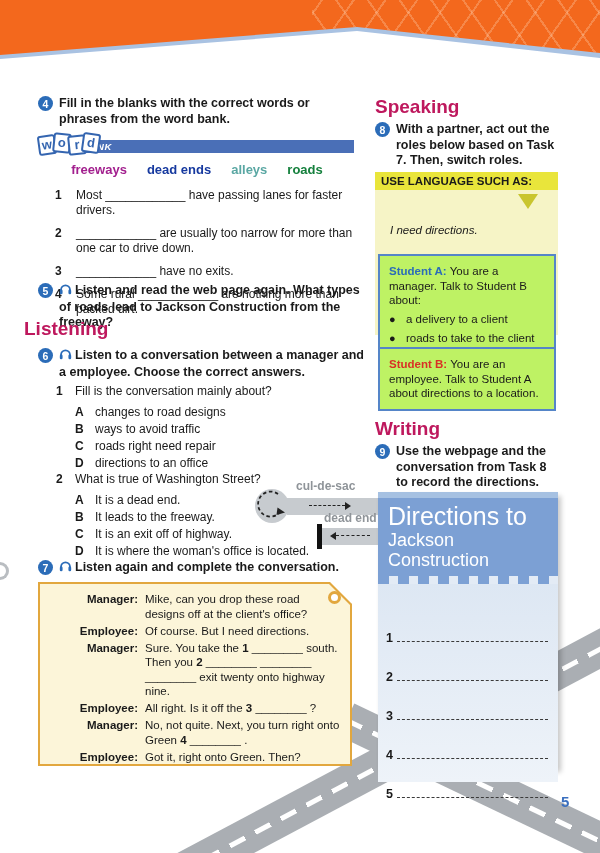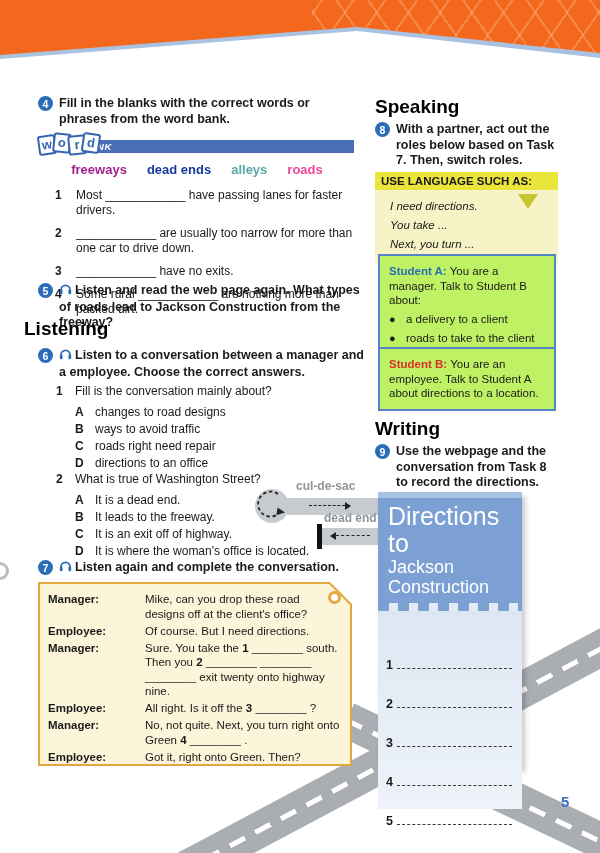--- a/index.html
+++ b/index.html
@@ -27,81 +27,81 @@
   .edge-mark { position:absolute; left:-4px; top:562px; width:13px; height:18px;
     border:3px solid #B9BDC1; border-left:none; border-radius:0 9px 9px 0; z-index:2; }
 
   
   .abs { position:absolute; z-index:4; }
   .task { display:flex; gap:6px; align-items:flex-start; }
   .badge { flex:0 0 15px; width:15px; height:15px; margin-top:0; border-radius:50%; background:#2B6CB8;
     color:#fff; font-size:10.5px; font-weight:bold; display:flex; align-items:center; justify-content:center; }
   .task-text { font-weight:bold; font-size:12.5px; line-height:15.5px; }
   .hp { display:inline-block; vertical-align:-1px; margin-right:3px; }
-  .sec-head { color:#000000; font-size:19px; font-weight:bold; }
+  .sec-head { color:#be185d; font-size:19px; font-weight:bold; }
 
   
   .wb-logo { height:28px; }
   .wb-bar { position:absolute; left:36px; top:8px; right:2px; height:13px; background:#4A6FB7; }
   .wb-bank { position:absolute; left:44px; top:8px; height:13px; line-height:13px; color:#fff;
     font-style:italic; font-weight:bold; font-size:9.5px; letter-spacing:.6px; }
   .tile { position:absolute; width:18px; height:20px; background:#fff; border:2px solid #3465B0; border-radius:3px;
     color:#3465B0; font-weight:bold; font-size:13px; text-align:center; line-height:16px; }
   .wb-words { display:flex; justify-content:center; gap:20px; font-weight:bold; font-size:13px; }
-  .wb-w0 { color:#A21F8E; } .wb-w1 { color:#16399F; } .wb-w2 { color:#5AA7A3; } .wb-w3 { color:#ec4899; }
+  .wb-w0 { color:#A21F8E; } .wb-w1 { color:#16399F; } .wb-w2 { color:#5AA7A3; } .wb-w3 { color:#15803d; }
 
   .num-item { display:flex; gap:9px; font-size:12px; line-height:15px; margin-bottom:8px; }
   .num-item .n { font-weight:bold; flex:0 0 12px; }
 
   .question { display:flex; gap:9px; font-size:12px; line-height:15px; }
   .question .n { font-weight:bold; flex:0 0 10px; }
   .opts { margin:5px 0 0 19px; }
   .opt { display:flex; gap:9px; font-size:12px; line-height:17px; }
   .opt .l { font-weight:bold; flex:0 0 11px; }
 
   
   .dlg-outer { position:absolute; left:38px; top:582px; width:314px; height:184px; background:#E2A73E; z-index:4;
     clip-path: polygon(0 0, calc(100% - 22px) 0, 100% 22px, 100% 100%, 0 100%);
     box-shadow: 0 2px 3px rgba(0,0,0,.2); }
   .dlg-inner { position:absolute; left:2px; top:2px; right:2px; bottom:2px; background:#FCF5D9;
     clip-path: polygon(0 0, calc(100% - 21px) 0, 100% 21px, 100% 100%, 0 100%);
     padding:8px 8px 0 8px; }
   .dlg-hole { position:absolute; right:11px; top:9px; width:13px; height:13px; border-radius:50%;
     background:#fff; border:3px solid #E2A73E; }
   .dlg-row { display:flex; gap:7px; margin-bottom:2.5px; }
-  .dlg-speaker { flex:0 0 90px; text-align:left; font-weight:bold; font-size:11.5px; line-height:14.5px; }
+  .dlg-speaker { flex:0 0 90px; text-align:right; font-weight:bold; font-size:11.5px; line-height:14.5px; }
   .dlg-text { flex:1; font-size:11.5px; line-height:14.5px; }
   .dlg-text b { font-weight:bold; }
 
   
   .uselang { width:183px; position:relative; }
   .ul-head { background:#E9E53B; font-weight:bold; font-size:11.5px; padding:3px 6px; }
   .ul-body { background:#F6F4C6; padding:7px 6px 9px 15px; }
-  .ul-body div { font-style:italic; font-size:11.5px; line-height:19px; }
+  .ul-body div { font-style:italic; font-size:11.5px; line-height:19px;margin-top:24px; }
   .ul-notch { position:absolute; right:20px; top:22px; width:0; height:0;
     border-left:10px solid transparent; border-right:10px solid transparent; border-top:15px solid #C9C52F; }
 
   .stu-box { width:178px; background:#bef264; border:2px solid #5585C8; padding:8px 9px; font-size:11.5px; line-height:14.5px; }
   .stu-a-label { color:#2B6CB8; font-weight:bold; }
   .stu-b-label { color:#D93025; font-weight:bold; }
   .bullet-row { display:flex; gap:9px; margin-top:4.5px; }
   .bullet-row .b { flex:0 0 8px; font-size:11px; }
 
   
   .gray-bar { position:absolute; background:#C7CBCF; z-index:3; }
   .diagram-label { position:absolute; color:#8F9499; font-weight:bold; font-size:12px; z-index:4; }
   .dash-arrow { position:absolute; border-top:1.6px dashed #222; }
   .head-right { position:absolute; width:0; height:0; border-left:6px solid #222;
     border-top:4px solid transparent; border-bottom:4px solid transparent; }
   .head-left { position:absolute; width:0; height:0; border-right:6px solid #222;
     border-top:4px solid transparent; border-bottom:4px solid transparent; }
   .de-cap { position:absolute; left:317px; top:524px; width:5px; height:25px; background:#111; z-index:4; }
 
   
-  .dirbox { position:absolute; left:378px; top:492px; width:144px; height:276px; z-index:4;
+  .dirbox { position:absolute; left:378px; top:492px; width:180px; height:276px; z-index:4;
     box-shadow:3px 4px 5px rgba(0,0,0,.22); }
   .dir-head { background:#7CA0D4; border-top:6px solid #A6C1E2; color:#fff; padding:5px 0 6px 10px; }
   .dir-t1 { font-size:25px; line-height:27px; }
   .dir-t2 { font-size:18px; line-height:20px; }
   .dir-dashes { height:8px; background:repeating-linear-gradient(90deg, #7CA0D4 0 11px, #E3EBF5 11px 20px); }
   .dir-body { height:198px; background:linear-gradient(180deg,#DDE7F3,#EEF3F9); padding:22px 10px 0 8px; }
   .dir-line { display:flex; align-items:flex-end; height:39px; }
   .dir-line .n { font-weight:bold; font-size:12.5px; margin-right:4px; }
   .dir-line .rule { flex:1; border-bottom:1.5px dashed #3a3a3a; margin-bottom:3px; }
 

